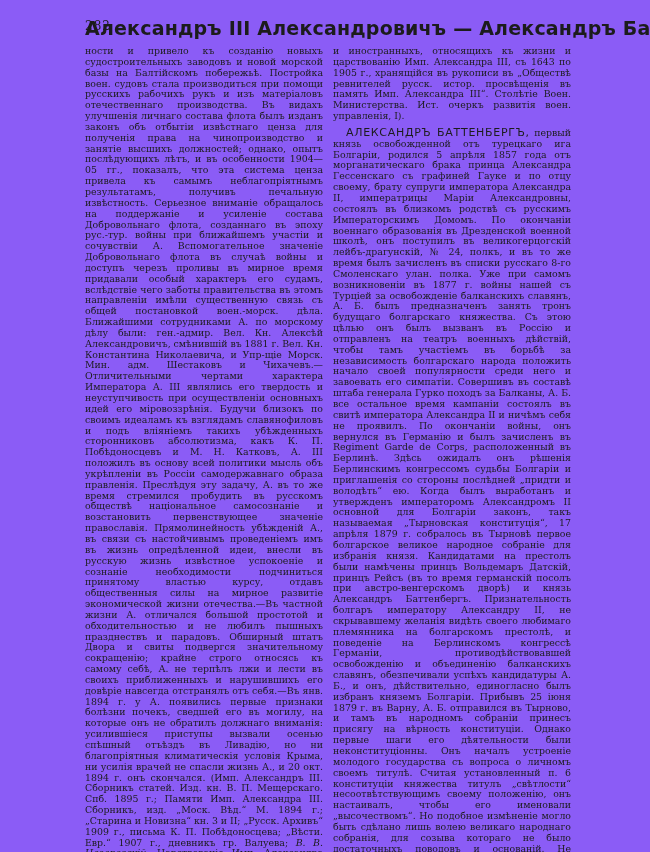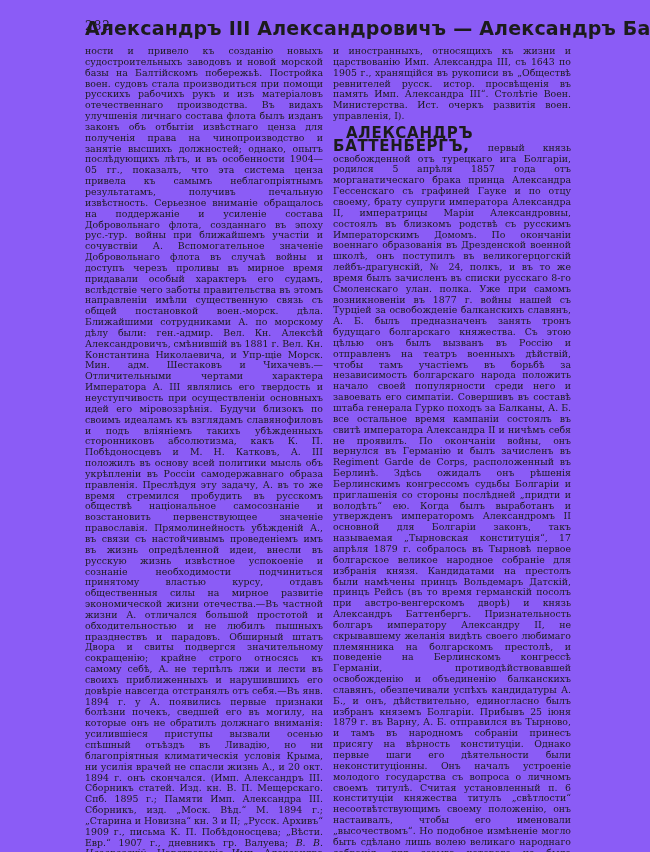--- a/index.html
+++ b/index.html
@@ -30,21 +30,21 @@
     width:238px; flex:0 0 238px;
     font-size:9.4px; line-height:10.85px;
     text-align:justify;
     word-spacing:-0.1px;
   }
   .column p { margin:0; padding:0; }
   .italic { font-style:italic; }
   .article-paragraph { margin-top:6px !important; text-indent:13px; }
   .article-heading {
     font-family:"DejaVu Sans","Liberation Sans",sans-serif;
-    font-weight:700; font-size:15px; letter-spacing:0.7px;
+    font-weight:400; font-size:11px; letter-spacing:0.7px;
     font-style:normal;
     margin-top:20px;
   }
 </style>
 </head>
 <body>
 
 <div class="page">
 
   <div class="page-header">

